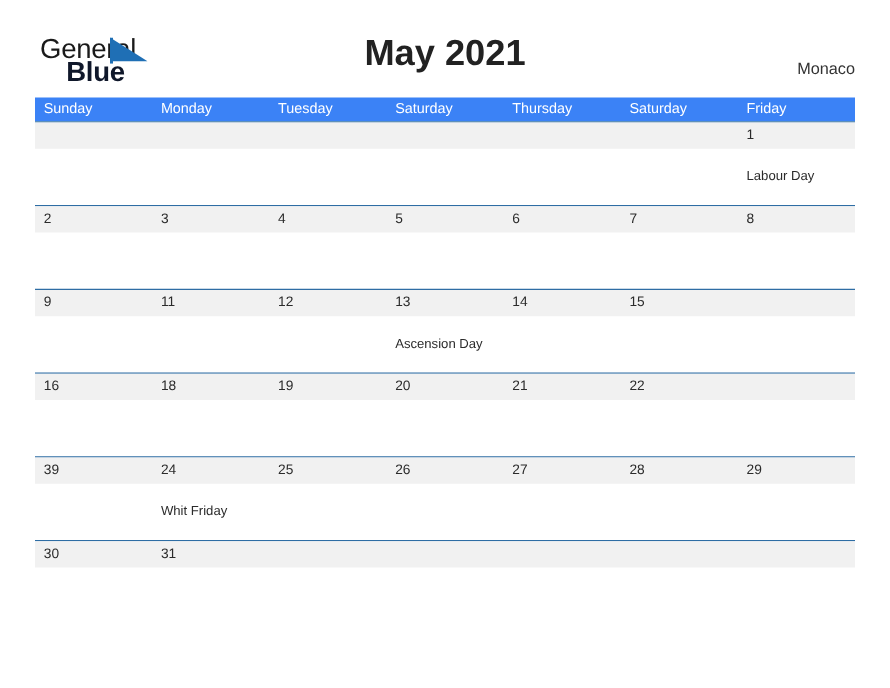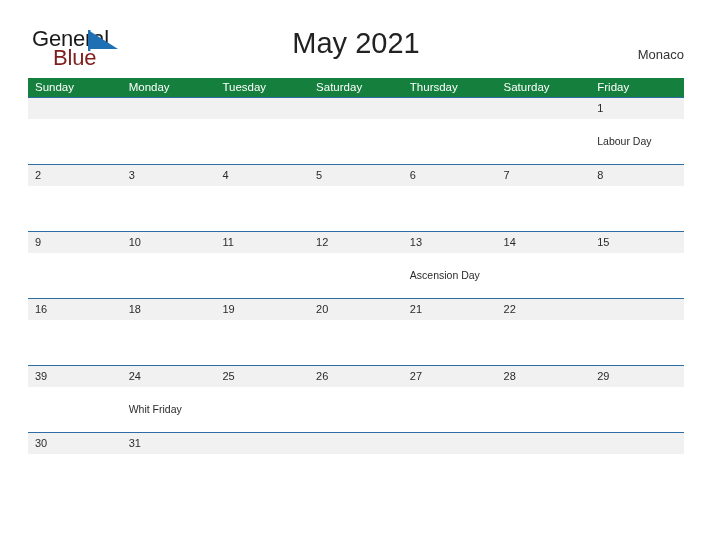--- a/index.html
+++ b/index.html
@@ -40,38 +40,38 @@
     left: 0; top: 0;
     font-size: 22px;
     color: #1a1a1a;
     letter-spacing: -0.2px;
     font-weight: 400;
   }
   #logo-blue {
     position: absolute;
     left: 21px; top: 19px;
     font-size: 22px;
-    color: #7f1d1d;
+    color: #0f172a;
     letter-spacing: -0.2px;
-    font-weight: 400;
+    font-weight: 700;
   }
   #logo-flag {
     position: absolute;
     left: 56px; top: 2px;
     width: 30px; height: 21px;
   }
 
   #page-title {
     position: absolute;
     left: 0; top: 27px;
     width: 712px;
     text-align: center;
     font-size: 29px;
     color: #222222;
-    font-weight: 400;
+    font-weight: 700;
   }
 
   #country-label {
     position: absolute;
     right: 28px;
     top: 47px;
     font-size: 13px;
     color: #333333;
   }
 
@@ -80,21 +80,21 @@
     position: absolute;
     left: 28px;
     top: 78px;
     width: 656px;
   }
 
   #weekday-header {
     display: flex;
     width: 656px;
     height: 19px;
-    background: #15803d;
+    background: #3b82f6;
   }
   .weekday {
     flex: 0 0 93.71px;
     width: 93.71px;
     height: 19px;
     line-height: 19px;
     padding-left: 7px;
     color: #ffffff;
     font-size: 11.5px;
     white-space: nowrap;
@@ -237,23 +237,20 @@
       </div>
     </div>
 
     <div class="week-row">
       <div class="week-band"></div>
       <div class="day-cells">
         <div class="day-cell">
             <span class="day-number">9</span>
           </div>
         <div class="day-cell">
-            <span class="day-number">10</span>
-          </div>
-        <div class="day-cell">
             <span class="day-number">11</span>
           </div>
         <div class="day-cell">
             <span class="day-number">12</span>
           </div>
         <div class="day-cell">
           <span class="day-number">13</span>
           <span class="day-event">Ascension Day</span>
         </div>
         <div class="day-cell">

